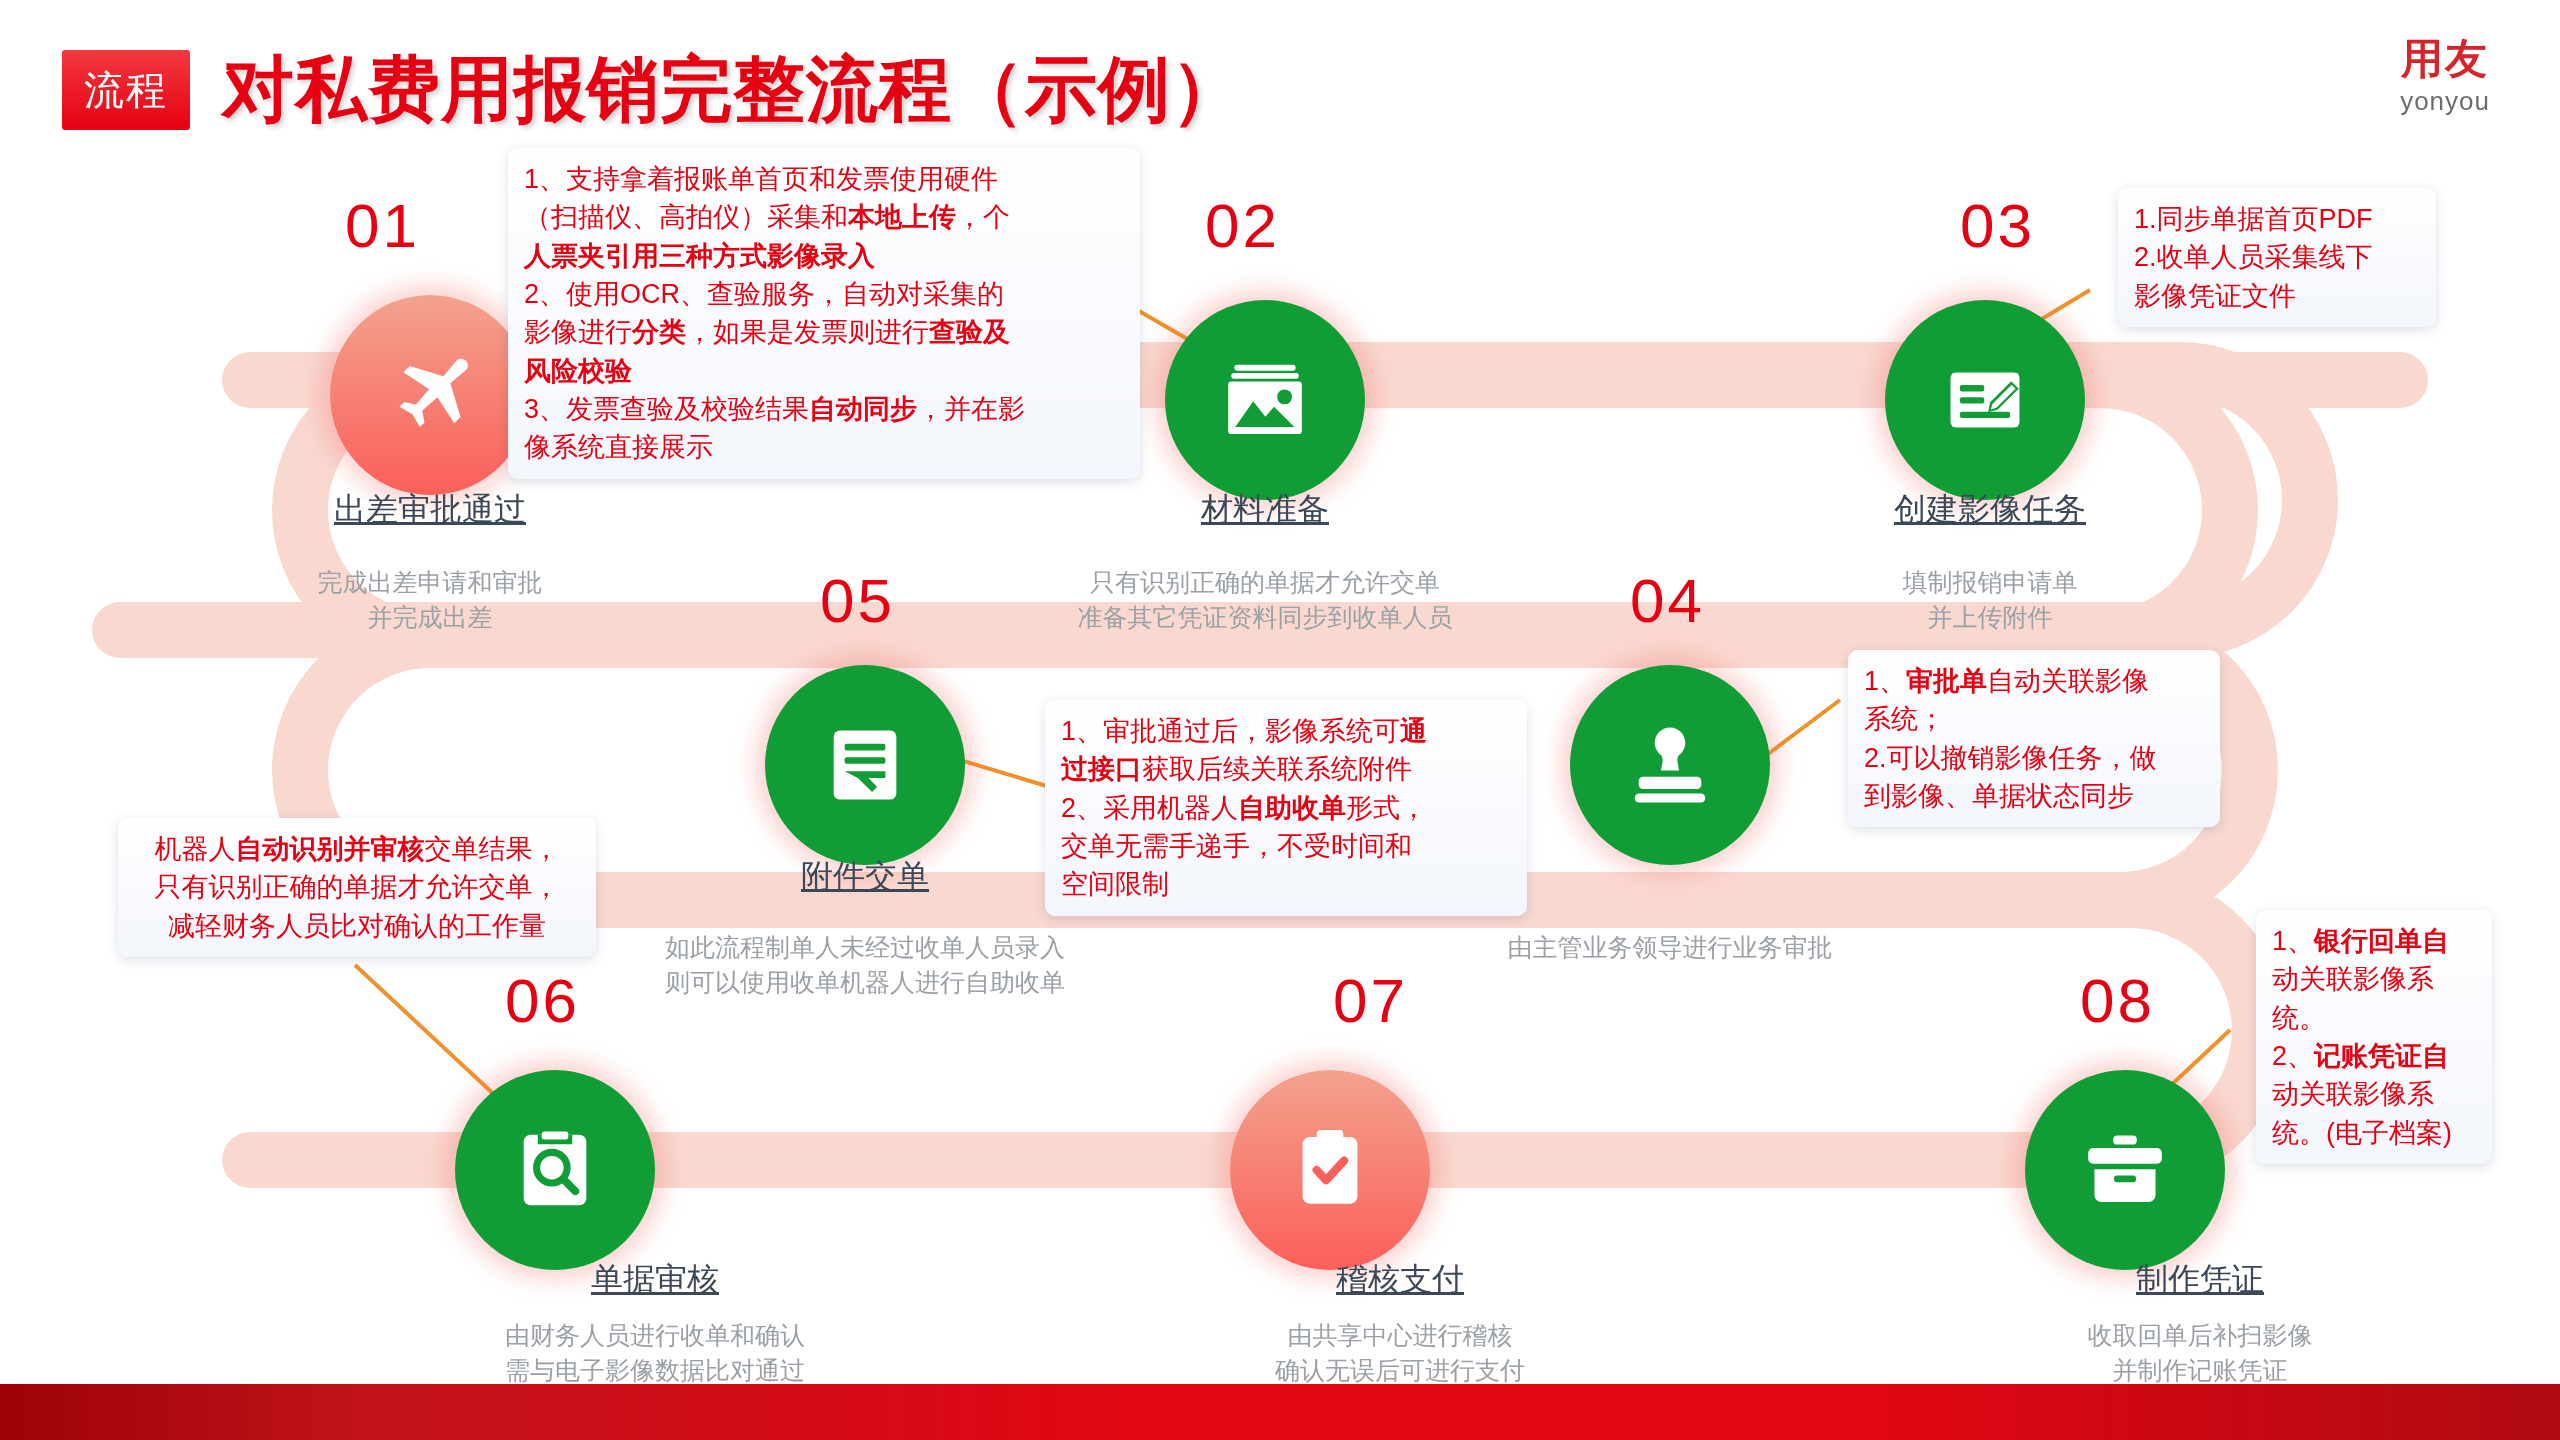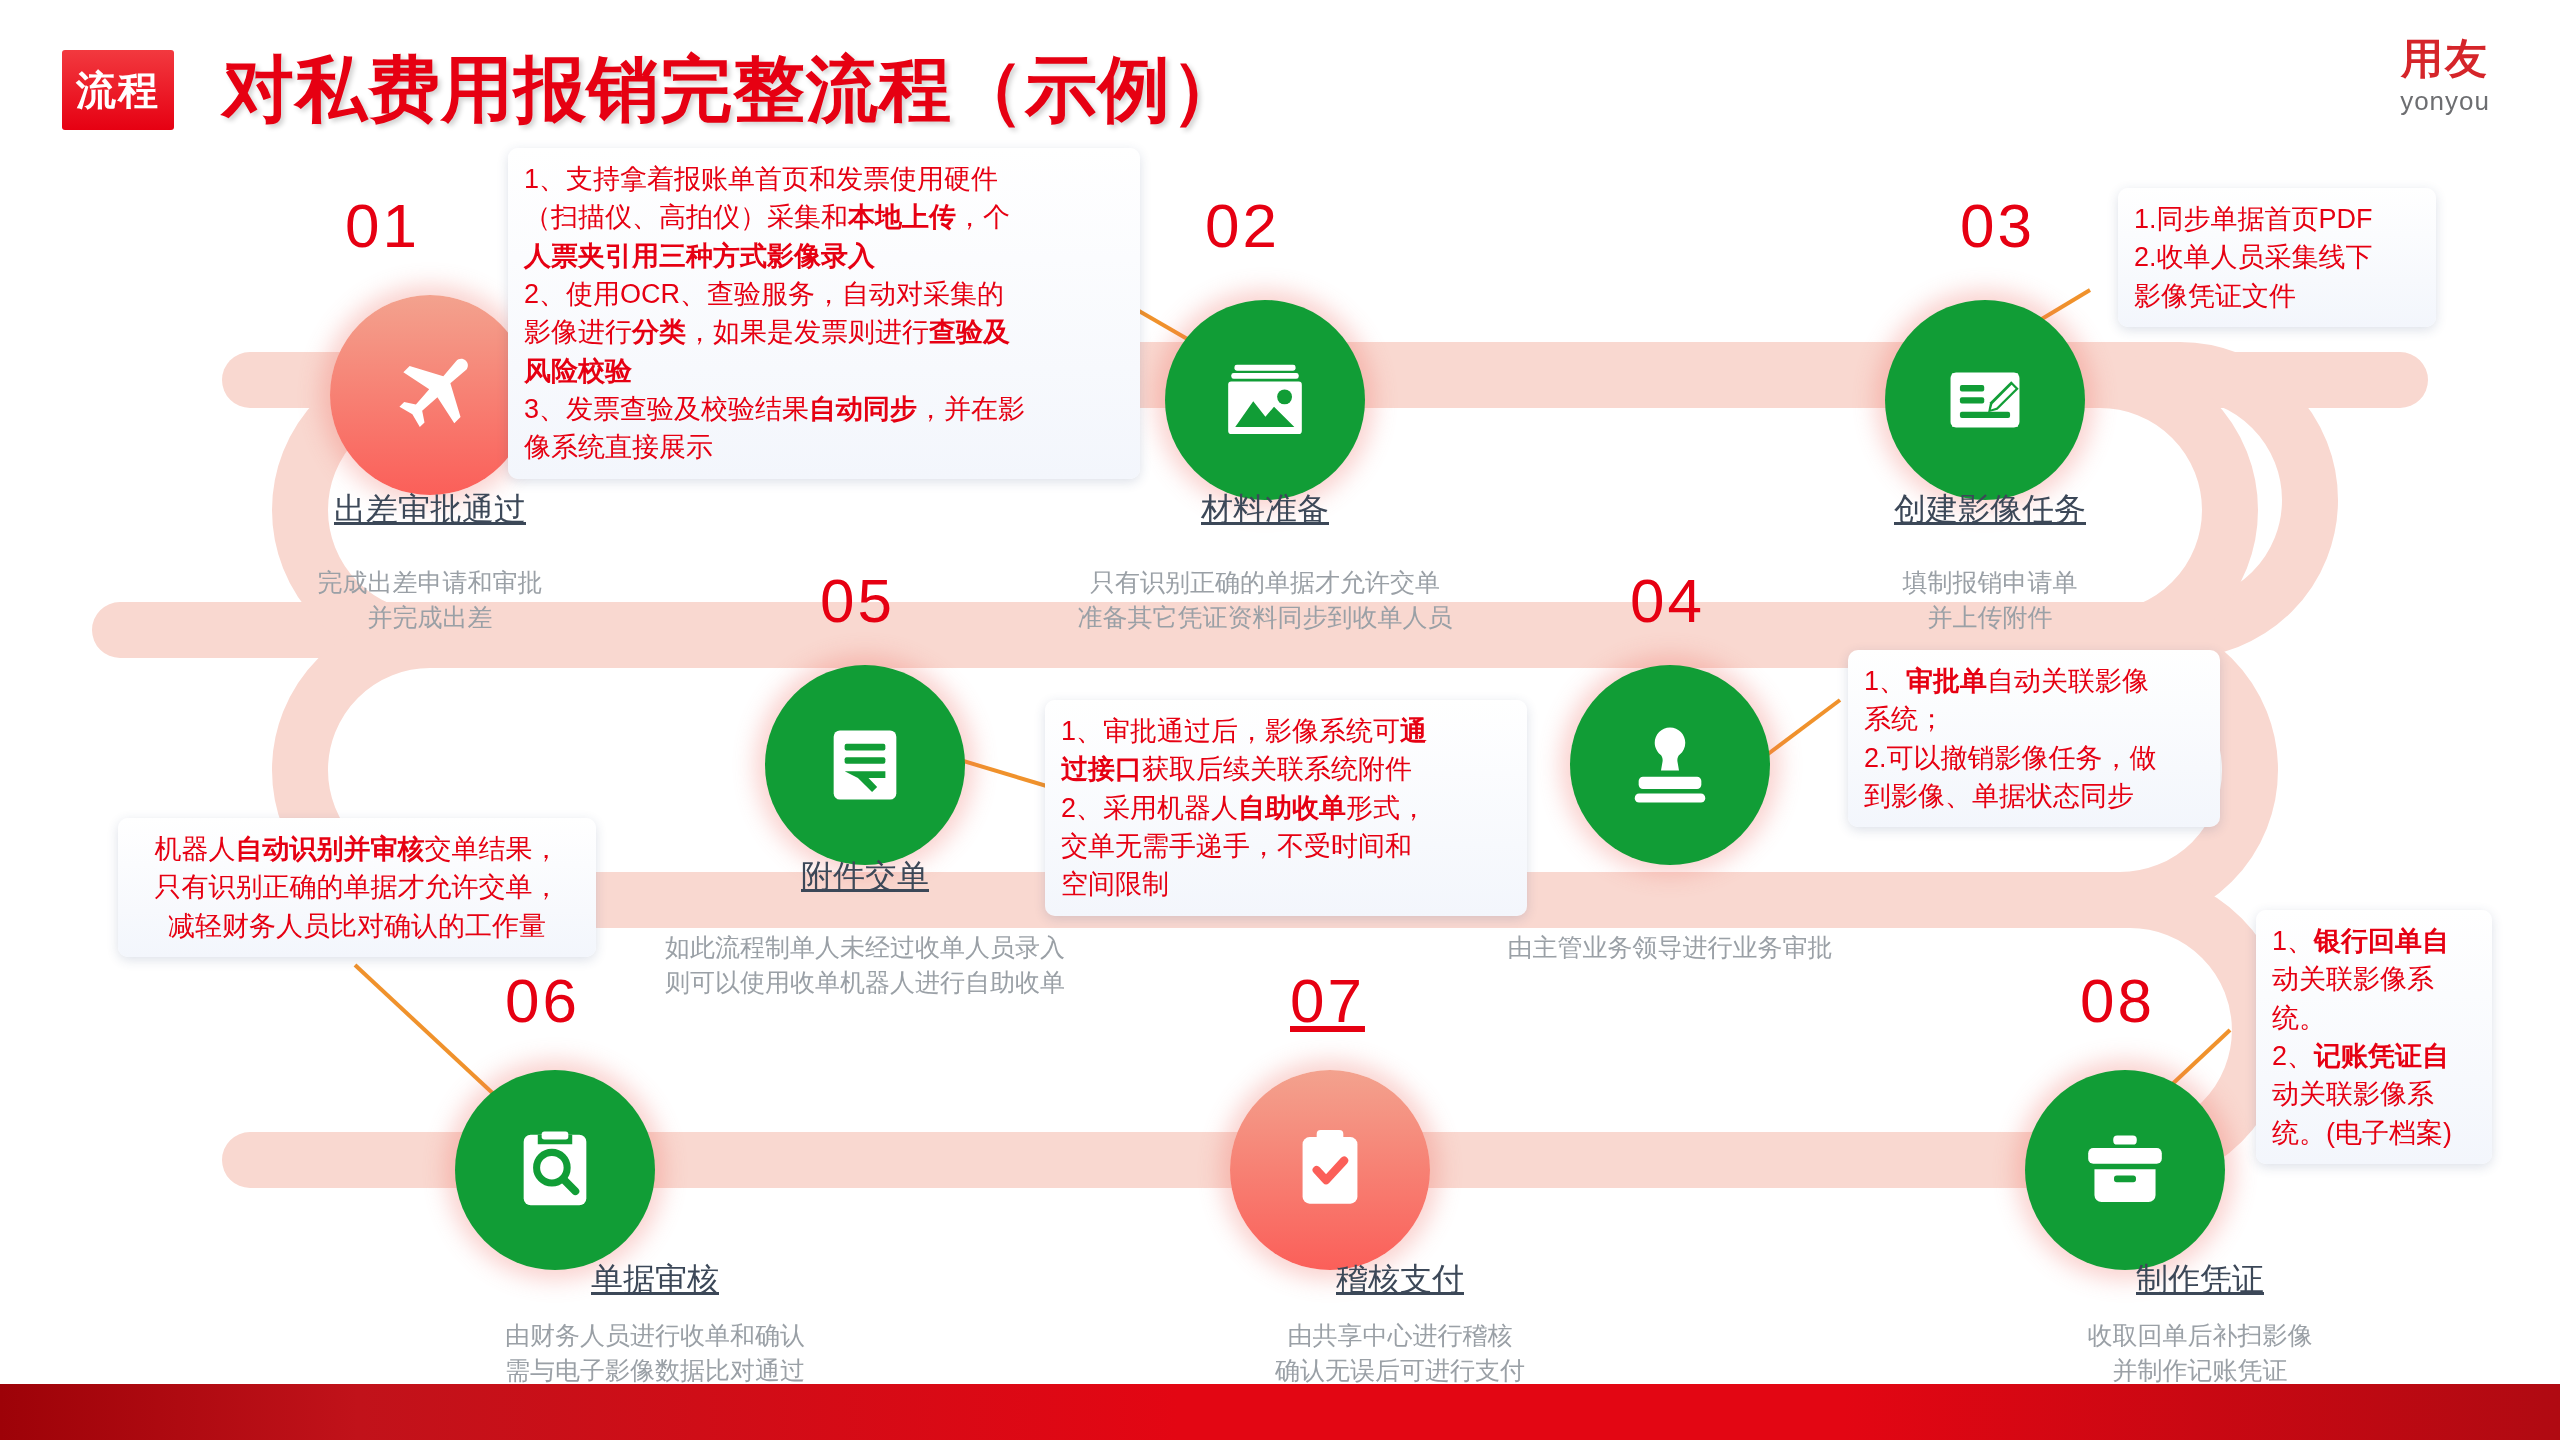--- a/index.html
+++ b/index.html
@@ -7,25 +7,25 @@
     width:2560px;height:1440px;
     background:#ffffff;
     font-family:"Liberation Sans","DejaVu Sans",sans-serif;
     overflow:hidden;
     position:relative;
   }
   #stage{position:absolute;left:0;top:0;width:2560px;height:1440px;}
 
   
   .hdr-badge{
-    position:absolute;left:62px;top:50px;width:112px;height:80px;
+    position:absolute;left:62px;top:50px;width:128px;height:80px;
     background:linear-gradient(180deg,#f2393f 0%,#e60012 100%);
     border-radius:3px;
     display:flex;align-items:center;justify-content:center;
-    color:#fff;font-size:40px;font-weight:bold;letter-spacing:2px;
+    color:#fff;font-size:40px;font-weight:normal;letter-spacing:2px;
   }
   .hdr-title{
     position:absolute;left:222px;top:42px;
     font-size:72px;font-weight:bold;color:#e60012;
     letter-spacing:1px;white-space:nowrap;
     text-shadow:3px 3px 5px rgba(0,0,0,.18);
   }
   .logo{position:absolute;right:70px;top:38px;text-align:center;}
   .logo-cn{font-size:42px;font-weight:bold;color:#d5252a;line-height:1;letter-spacing:2px;}
   .logo-en{font-size:26px;font-weight:normal;color:#6d6e71;letter-spacing:1px;margin-top:6px;}
@@ -211,21 +211,21 @@
         <rect x="8.6" y="2.2" width="6.8" height="2.0" rx=".7" fill="#ffffff"></rect>
       </svg>
     </div>
   </div>
   <div class="label" style="left:400px;top:1258px;width:510px;">单据审核</div>
   <div class="desc" style="left:400px;top:1318px;width:510px;">
     <div>由财务人员进行收单和确认</div>
     <div>需与电子影像数据比对通过</div>
   </div>
 
-  <div class="num" style="left:1290px;top:970px;text-decoration:underline;">07</div>
+  <div class="num" style="left:1333px;top:970px;">07</div>
   <div class="node" style="left:1230px;top:1070px;">
     <div class="disc salmon">
       <svg viewBox="0 0 24 24">
         <rect x="5.0" y="3.6" width="14.0" height="17.0" rx="1.8" fill="#ffffff"></rect>
         <rect x="8.6" y="1.8" width="6.8" height="3.2" rx="1.0" fill="#ffffff"></rect>
         <path d="M8.6 12.0l2.4 2.6 4.6-5.0" stroke="#fb5f59" stroke-width="2.1" fill="none" stroke-linecap="round" stroke-linejoin="round"></path>
       </svg>
     </div>
   </div>
   <div class="label" style="left:1145px;top:1258px;width:510px;">稽核支付</div>

